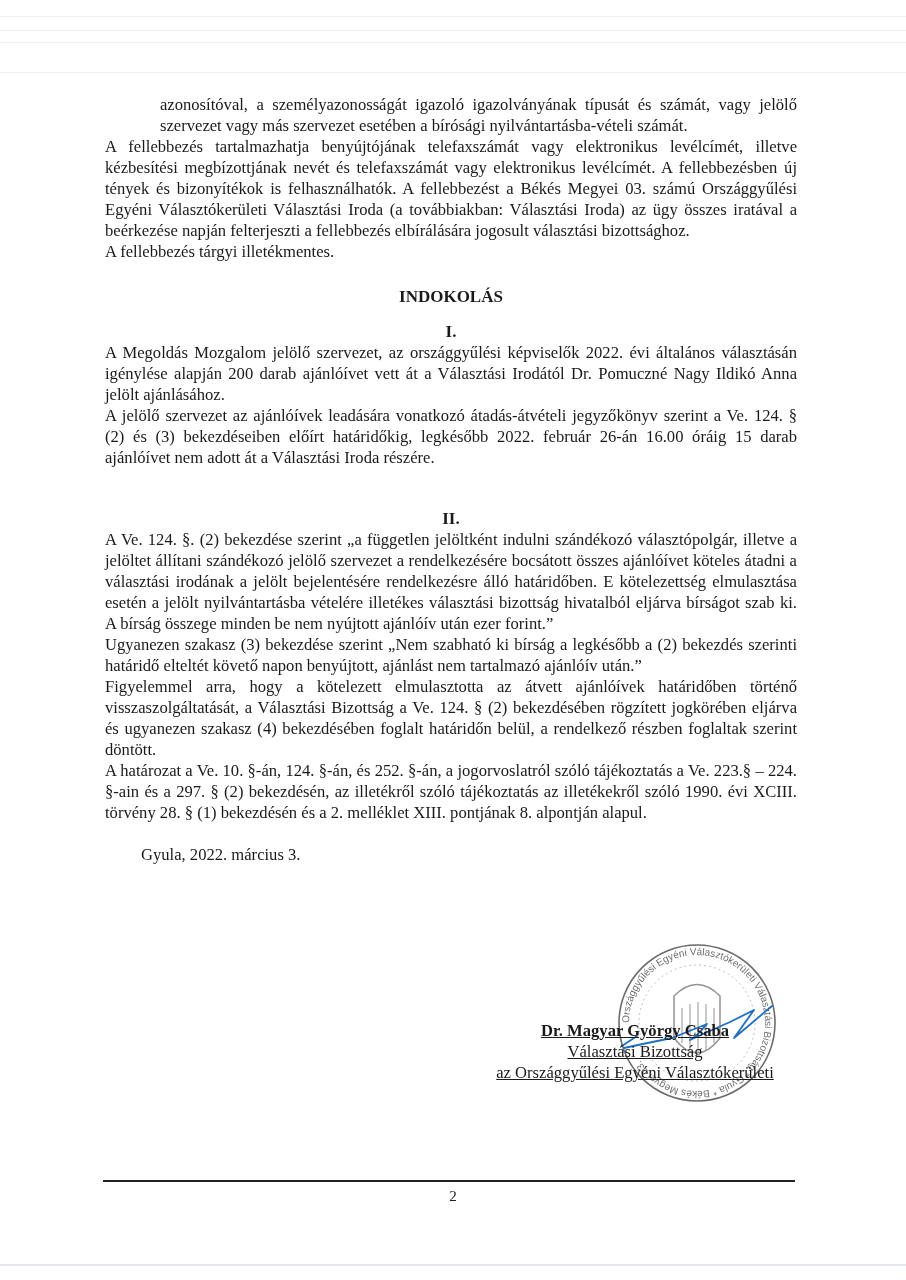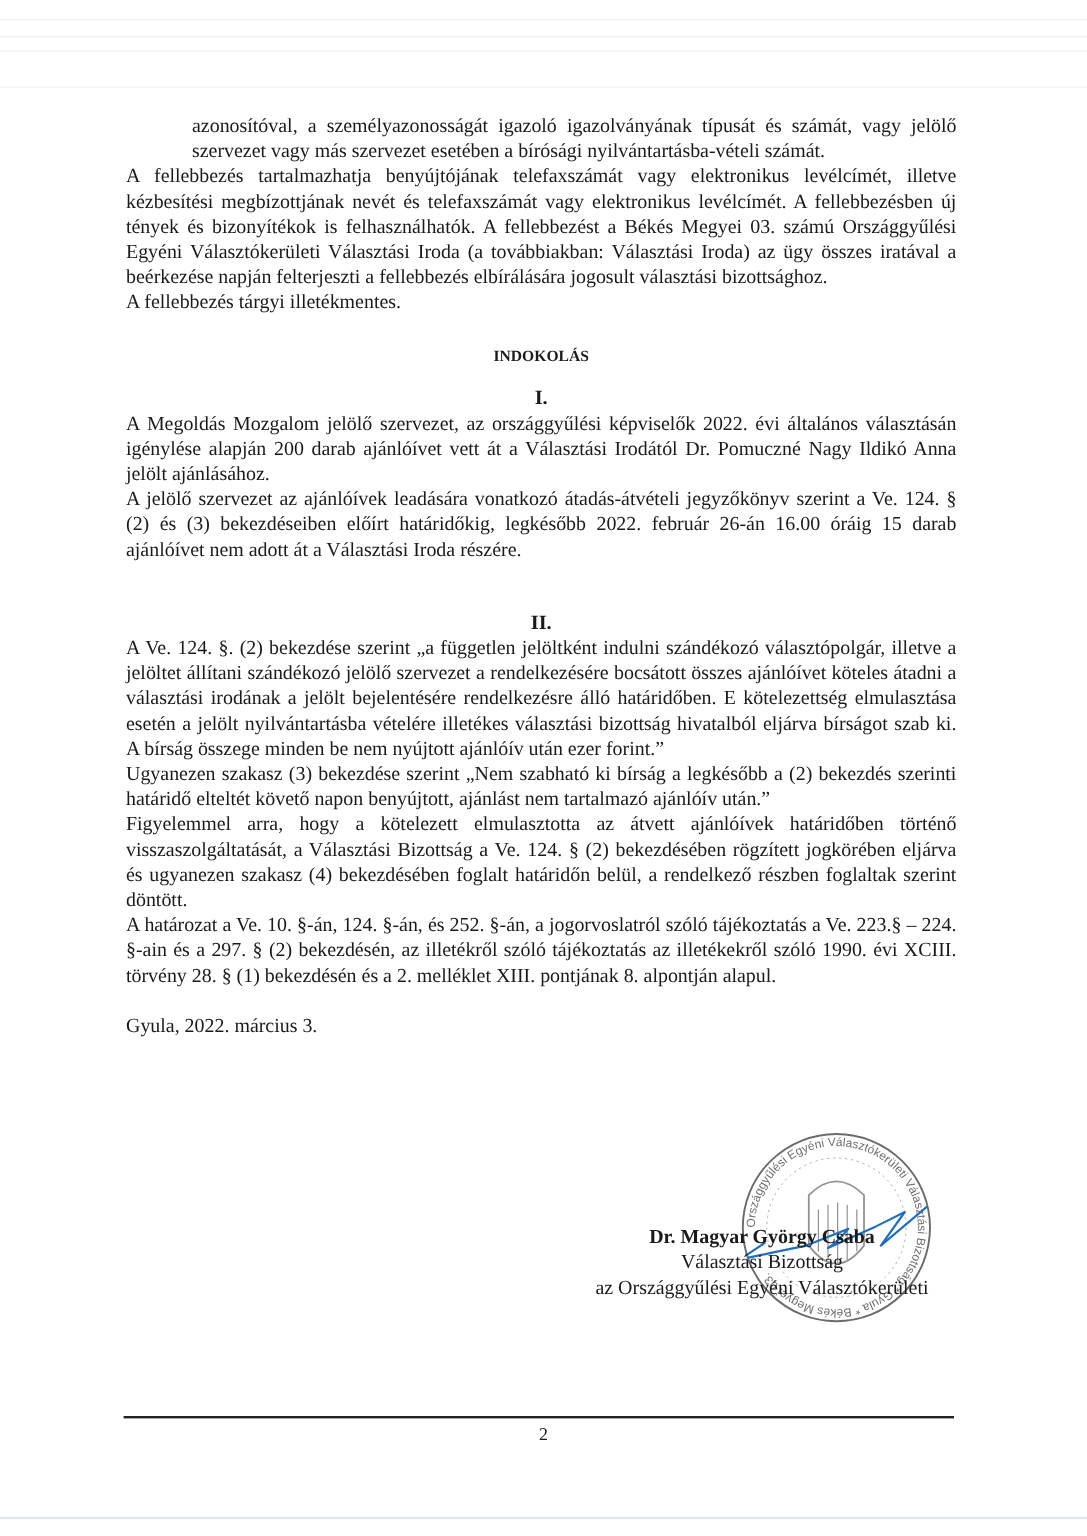--- a/index.html
+++ b/index.html
@@ -3,24 +3,24 @@
 <meta charset="utf-8">
 <style>
   html, body { margin:0; padding:0; }
   body { width:906px; height:1280px; background:#ffffff; position:relative; overflow:hidden;
          font-family:"Liberation Serif", serif; color:#1a1a1a; }
   .ghost { position:absolute; left:0; width:906px; height:1px; background:#dfe6ee; opacity:.6; }
   .page { position:absolute; left:105px; top:94px; width:692px; font-size:16.6px; line-height:21px; }
   .p { text-align:justify; margin:0; }
   .indent { padding-left:55px; }
   .heading { text-align:center; font-weight:bold; margin:0; }
-  .h-main { margin-top:21px; font-size:13px; }
+  .h-main { margin-top:21px; font-size:17px; }
   .h-sec { font-size:17px; }
-  .date { margin-top:21px; }
-  .sig { position:absolute; left:440px; top:1020px; width:390px; text-align:center; font-size:16.6px; line-height:21px; }
+  .date { margin-top:21px;margin-left:36px; }
+  .sig { position:absolute; left:440px; top:1020px; width:390px; text-align:center; font-size:16.6px; line-height:21px;text-decoration:underline; }
   .sig .name { font-weight:bold; }
   .stamp { position:absolute; left:612px; top:938px; width:170px; height:170px; }
   .footer-line { position:absolute; left:103px; top:1180px; width:692px; height:2px; background:#222; }
   .page-num { position:absolute; left:0; width:906px; top:1188px; text-align:center; font-size:15px; }
   .bottom-edge { position:absolute; left:0; top:1264px; width:906px; height:2px; background:#e4e8ec; }
 </style>
 </head>
 <body>
 
 <div class="ghost" style="top:16px;"></div>

